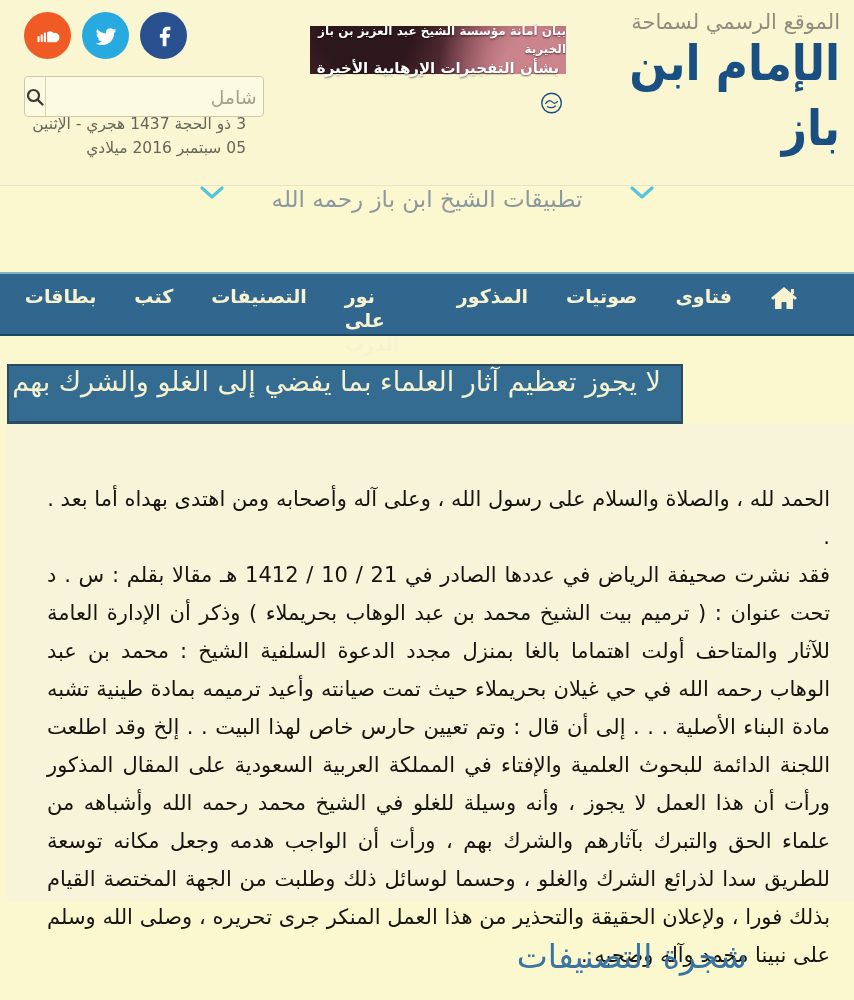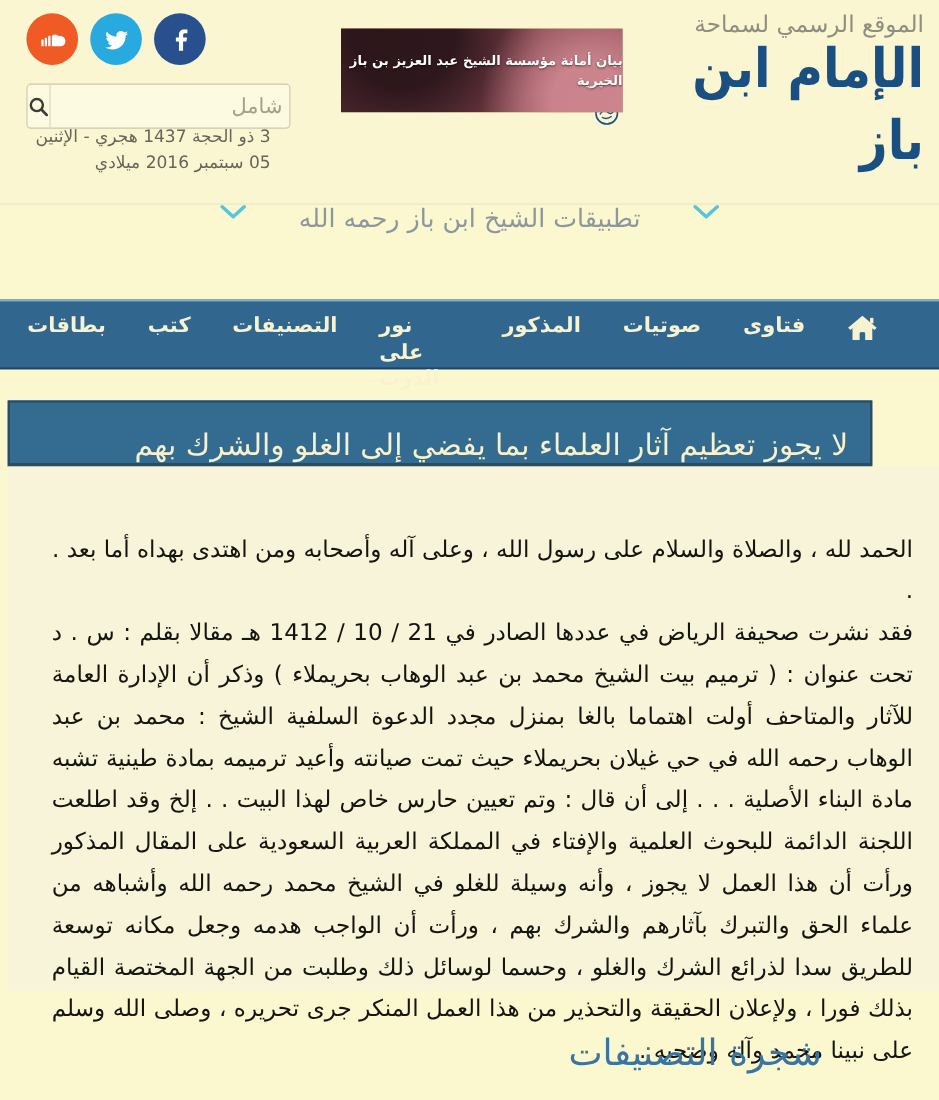--- a/index.html
+++ b/index.html
@@ -8,21 +8,21 @@
 
   
   .header { position:relative; width:854px; height:186px; background:#faf6d1; border-bottom:1px solid #e9e4c7; }
 
   .logo-block { position:absolute; top:10px; right:14px; width:300px; text-align:right; direction:rtl; }
   .tagline { font-size:21px; color:#8f8d7d; margin-bottom:4px; margin-left:6px; }
   .calligraphy-row { display:flex; direction:rtl; align-items:center; justify-content:flex-start; gap:24px; cursor:pointer; }
   .calligraphy { font-size:44px; font-weight:bold; color:#1a4f82; transform:scaleY(1.12); letter-spacing:-1px; line-height:58px; }
   .ornament { width:26px; height:26px; margin-top:14px; }
 
-  .banner { position:absolute; left:310px; top:26px; width:256px; height:76px; cursor:pointer;
+  .banner { position:absolute; left:310px; top:26px; width:256px; height:48px; cursor:pointer;
     background:
       radial-gradient(circle at 88% 85%, rgba(214,142,150,.85) 0 14%, rgba(214,142,150,0) 42%),
       radial-gradient(circle at 22% 10%, rgba(38,20,24,.9) 0 22%, rgba(38,20,24,0) 60%),
       linear-gradient(100deg, #5e2e39 0%, #7c3f4a 55%, #94525c 100%);
     display:flex; flex-direction:column; justify-content:center; align-items:center; direction:rtl; }
   .banner .b1 { color:#ffffff; font-size:12px; font-weight:bold; text-shadow:0 1px 2px rgba(0,0,0,.6); line-height:18px; }
   .banner .b2 { color:#ffffff; font-size:15px; font-weight:bold; text-shadow:0 1px 2px rgba(0,0,0,.6); line-height:21px; }
 
   .social-row { position:absolute; left:24px; top:12px; display:flex; gap:11px; }
   .social-circle { width:47px; height:47px; border-radius:50%; display:flex; align-items:center; justify-content:center; cursor:pointer; }
@@ -49,23 +49,23 @@
   
   .navbar { width:854px; height:64px; background:#31678f; border-top:2px solid #7db6c8; border-bottom:2px solid #1c4664;
     display:flex; direction:rtl; align-items:flex-start; padding:10px 56px 0 0; gap:38px; }
   .nav-item { color:#f7f2d0; font-size:19px; font-weight:bold; line-height:24px; cursor:pointer; white-space:nowrap; text-align:left; }
   .nav-item.wrap2 { width:74px; white-space:normal; }
   .nav-home { margin-top:1px; cursor:pointer; }
 
   .gap-strip { width:854px; height:28px; background:#fbf8d0; }
 
   
-  .title-bar { margin-left:7px; width:786px; height:60px; background:#336b91;
+  .title-bar { margin-left:7px; width:676px; height:60px; background:#336b91;
     border:2px solid #2b4b61; border-bottom-width:3px;
-    display:flex; align-items:flex-end; direction:rtl; padding-right:20px; }
+    display:flex; align-items:flex-start; direction:rtl; padding-right:20px; }
   .title-bar h1 { font-size:27px; font-weight:normal; color:#f6f1cf; }
 
   
   .article-box { margin-left:7px; width:847px; height:477px; background:#f8f4d9; padding:56px 24px 0 24px;
     direction:rtl; color:#15140e; }
   .article-box p { font-size:21px; line-height:38px; text-align:justify;margin-left:16px; }
   .article-box p.opening { text-align:right; }
 
   
   .footer-area { width:854px; height:99px; background:#fbf8d0; }
@@ -83,20 +83,21 @@
       <span class="calligraphy">الإمام ابن باز</span>
       <svg class="ornament" viewBox="0 0 26 26">
         <circle cx="13" cy="13" r="11" fill="none" stroke="#1a4f82" stroke-width="1.6"></circle>
         <path d="M6 14 q4 -6 8 -2 q3 3 6 -1 M8 17 q5 3 10 -1" fill="none" stroke="#1a4f82" stroke-width="1.4"></path>
       </svg>
     </div>
   </div>
 
   <div class="banner">
     <div class="b1">بيان أمانة مؤسسة الشيخ عبد العزيز بن باز الخيرية</div>
+    <div class="b2">بشأن التفجيرات الإرهابية الأخيرة</div>
   </div>
 
   <div class="social-row">
     <div class="social-circle sc-soundcloud">
       <svg width="28" height="28" viewBox="0 0 32 32">
         <rect x="4" y="16" width="2.4" height="7" rx="1" fill="#fff"></rect>
         <rect x="7.6" y="14" width="2.4" height="9" rx="1" fill="#fff"></rect>
         <rect x="11.2" y="12" width="2.4" height="11" rx="1" fill="#fff"></rect>
         <path d="M15 23 v-11 q4 -3 7.5 0.5 a4.5 4.5 0 1 1 2.5 10.5 z" fill="#fff"></path>
       </svg>

